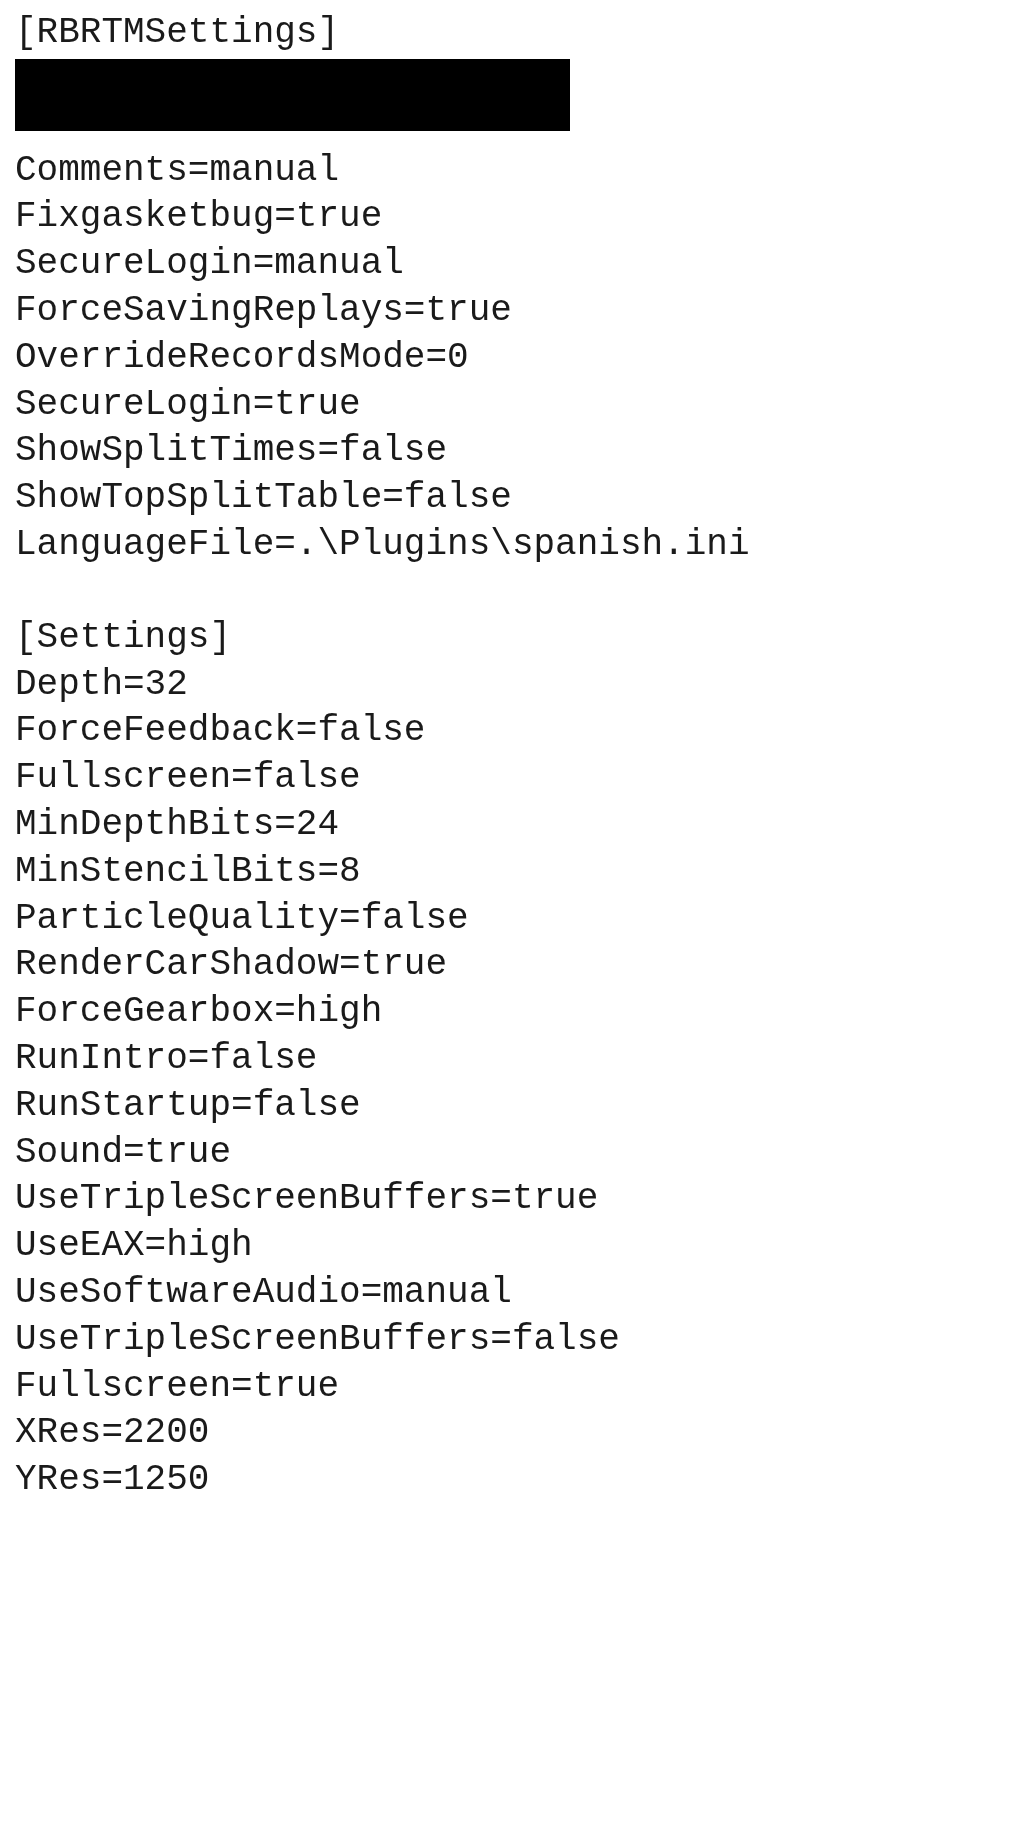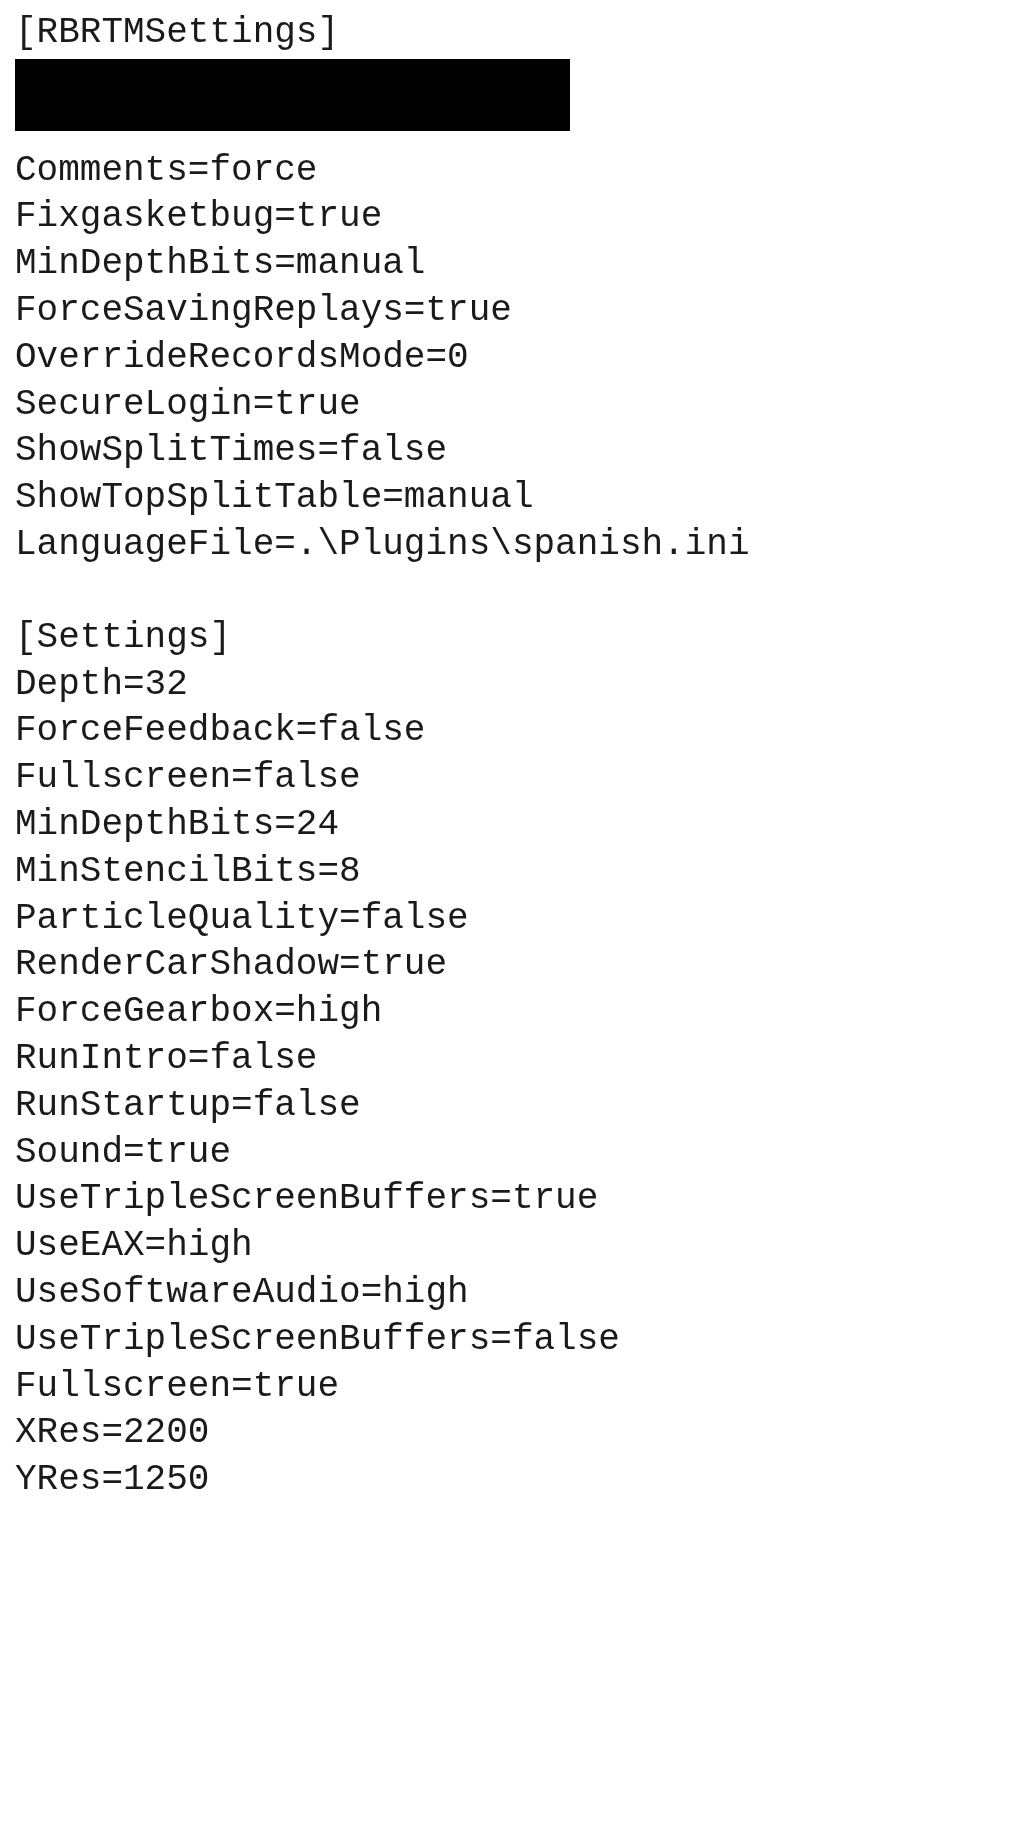--- a/index.html
+++ b/index.html
@@ -28,44 +28,44 @@
       height: 46px;
     }
   </style>
 </head>
 <body>
 
 
 
 <div class="line">[RBRTMSettings]</div>
 <div class="redacted"></div>
-<div class="line">Comments=force</div>
+<div class="line">Comments=manual</div>
 <div class="line">Fixgasketbug=true</div>
-<div class="line">MinDepthBits=manual</div>
+<div class="line">SecureLogin=manual</div>
 <div class="line">ForceSavingReplays=true</div>
 <div class="line">OverrideRecordsMode=0</div>
 <div class="line">SecureLogin=true</div>
 <div class="line">ShowSplitTimes=false</div>
-<div class="line">ShowTopSplitTable=manual</div>
+<div class="line">ShowTopSplitTable=false</div>
 <div class="line">LanguageFile=.\Plugins\spanish.ini</div>
 <div class="blank"></div>
 <div class="line">[Settings]</div>
 <div class="line">Depth=32</div>
 <div class="line">ForceFeedback=false</div>
 <div class="line">Fullscreen=false</div>
 <div class="line">MinDepthBits=24</div>
 <div class="line">MinStencilBits=8</div>
 <div class="line">ParticleQuality=false</div>
 <div class="line">RenderCarShadow=true</div>
 <div class="line">ForceGearbox=high</div>
 <div class="line">RunIntro=false</div>
 <div class="line">RunStartup=false</div>
 <div class="line">Sound=true</div>
 <div class="line">UseTripleScreenBuffers=true</div>
 <div class="line">UseEAX=high</div>
-<div class="line">UseSoftwareAudio=high</div>
+<div class="line">UseSoftwareAudio=manual</div>
 <div class="line">UseTripleScreenBuffers=false</div>
 <div class="line">Fullscreen=true</div>
 <div class="line">XRes=2200</div>
 <div class="line">YRes=1250</div>
 
 
 
 
 </body></html>

